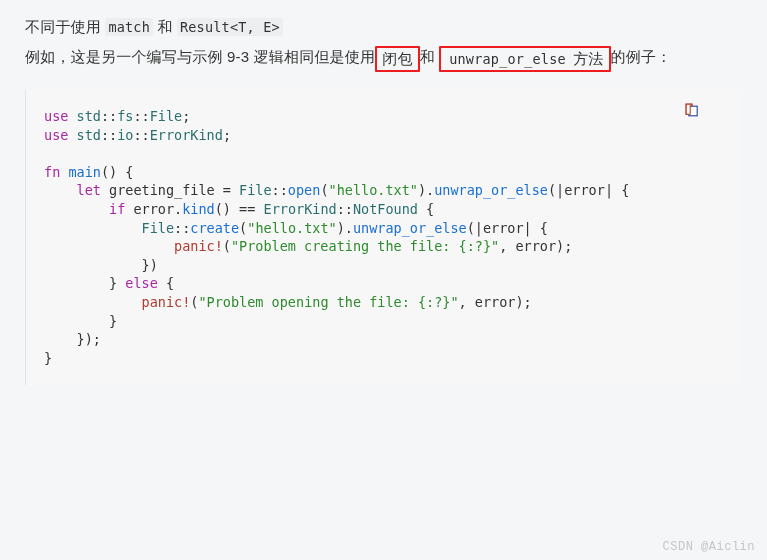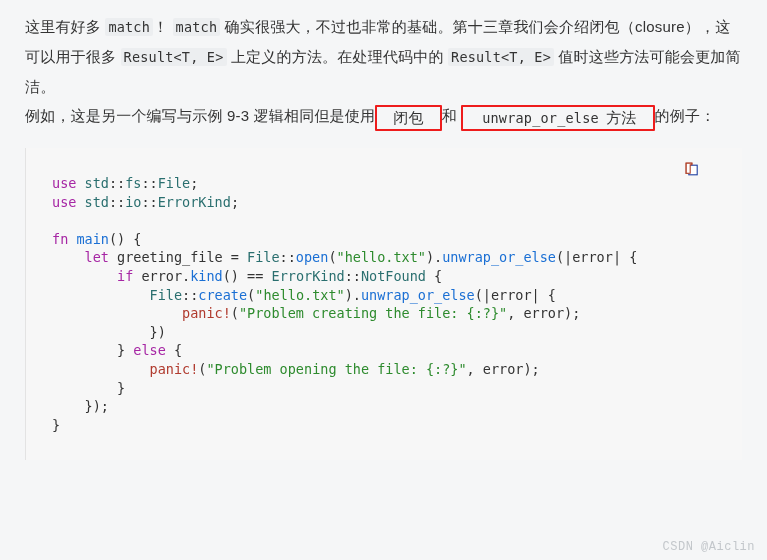--- a/index.html
+++ b/index.html
@@ -47,42 +47,42 @@
     background: #eceef0;
     color: #333333;
     padding: 1px 3px;
     border-radius: 2px;
     white-space: nowrap;
   }
 
   
   .hl {
     border: 2px solid #ee1c1c;
-    padding: 0px 16px;
+    padding: 0px 5px;
     border-radius: 1px;
     display: inline-block;
     line-height: 22px;
     vertical-align: baseline;
     position: relative;
     top: 2px;
   }
   .hl code.inline { background: transparent; }
 
   
   .codeblock {
     position: relative;
     margin-top: 18px;
     background: #f7f7f7;
     border-left: 1px solid #e3e3e3;
     padding: 14px 10px 14px 14px;
     width: 717px;
     box-sizing: border-box;
   }
   pre.code {
-    margin: 12px;
+    margin: 4px;
     font-family: "DejaVu Sans Mono", "Liberation Mono", monospace;
     font-size: 13.5px;
     line-height: 18.6px;
     color: #333333;
     white-space: pre;
     overflow: hidden;
   }
   .k  { color: #a626a4; }   
   .fnm{ color: #1a6fd4; }   
   .ty { color: #2a6f6f; }   
@@ -108,22 +108,22 @@
     font-family: Liberation Mono, monospace;
     letter-spacing: 0.5px;
   }
 </style>
 </head>
 <body>
 
 <div class="page">
   <div class="content">
 
+    <p class="para para-1"><span>不同于使用 </span><code class="inline">match</code><span> 和 </span><code class="inline">Result&lt;T, E&gt;</code></p>
 
-    <p class="para para-2"><span>这里有好多 </span><code class="inline">match</code><span>！ </span><code class="inline">match</code><span> 确实很强大，不过也非常的基础。第十三章我们会介绍闭包（closure），这可以用于很多 </span><code class="inline">Result&lt;T, E&gt;</code><span> 上定义的方法。在处理代码中的 </span><code class="inline">Result&lt;T, E&gt;</code><span> 值时这些方法可能会更加简洁。</span></p>
 
     <p class="para para-3"><span>例如，这是另一个编写与示例 9-3 逻辑相同但是使用</span><span class="hl"><span>闭包</span></span><span>和 </span><span class="hl"><code class="inline">unwrap_or_else</code><span> 方法</span></span><span>的例子：</span></p>
 
     <div class="codeblock">
       <div class="copy-btn" title="copy">
         <svg width="20" height="20" viewBox="0 0 20 20">
           <path d="M3.5 2.5 h7 v2.2 h-1.2 v-1 h-4.6 v9 h1.6 v1.2 h-2.8 z" fill="#b0412a"></path>
           <rect x="6.8" y="5.2" width="8.4" height="9.6" fill="#ffffff" stroke="#1f3fa0" stroke-width="1.1"></rect>
           <path d="M4.2 3.2 h5.6 l0 1.6 l-1.6 0 l0 8.4 l-4 0 z" fill="#ffffff" stroke="#b0412a" stroke-width="1.1"></path>
         </svg>

